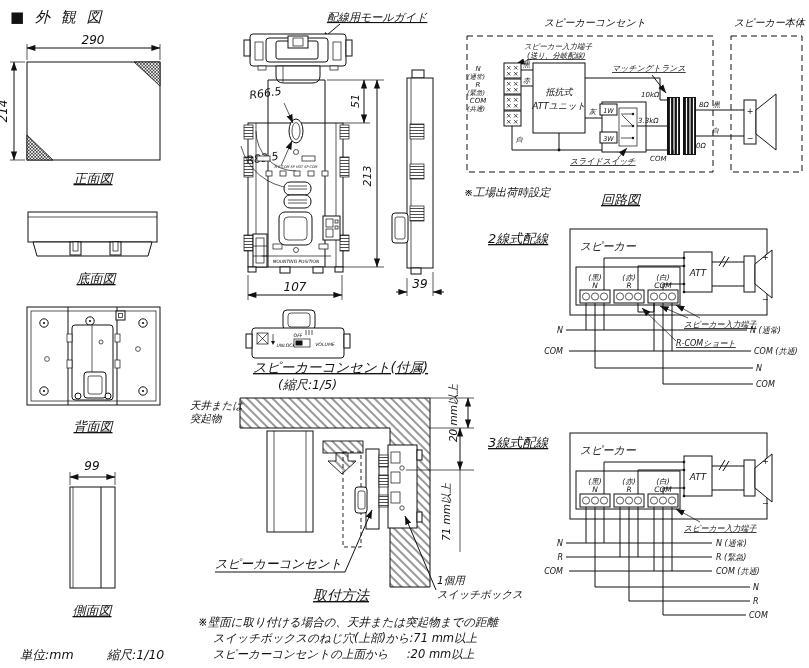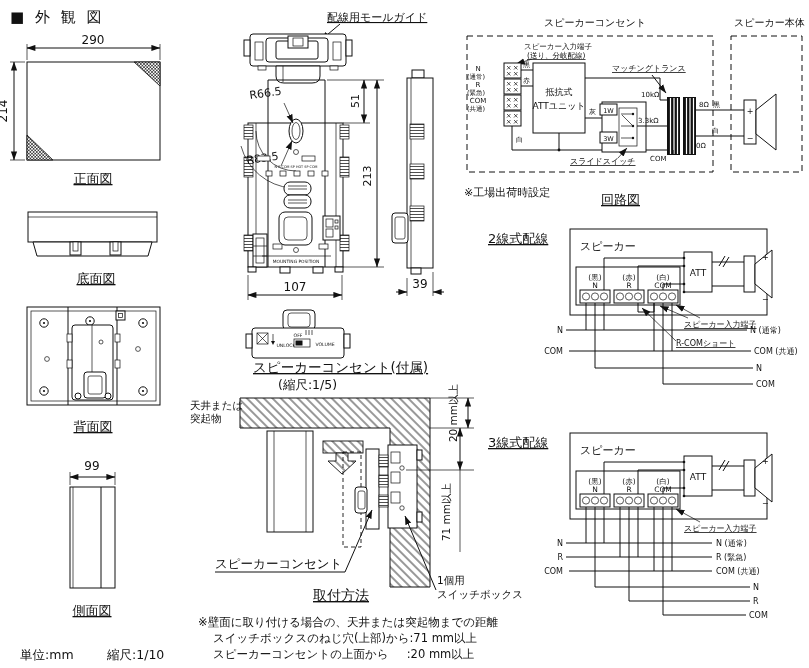--- a/index.html
+++ b/index.html
@@ -1,16 +1,16 @@
 <!DOCTYPE html>
 <html><head>
 <meta charset="utf-8">
 <style>
   html,body{margin:0;padding:0;background:#fff;}
-  #stage{position:relative;width:809px;height:668px;background:#fff;overflow:hidden;}
+  #stage{position:relative;width:809px;height:668px;background:#fff;overflow:hidden;font-style:italic;}
   svg{display:block;}
   svg text{font-family:"DejaVu Sans",sans-serif;fill:#111;}
   .ln{stroke:#111;stroke-width:1;fill:none;}
   .lt{stroke:#111;stroke-width:0.7;fill:none;}
   .dash{stroke:#111;stroke-width:1;fill:none;stroke-dasharray:6 4;}
   .dash2{stroke:#111;stroke-width:0.9;fill:none;stroke-dasharray:4 3;}
   .wh{fill:#fff;stroke:#111;stroke-width:1;}
   .wt{fill:#fff;stroke:#111;stroke-width:0.7;}
   .bk{fill:#111;}
   .wl{stroke:#fff;stroke-width:1.2;}

